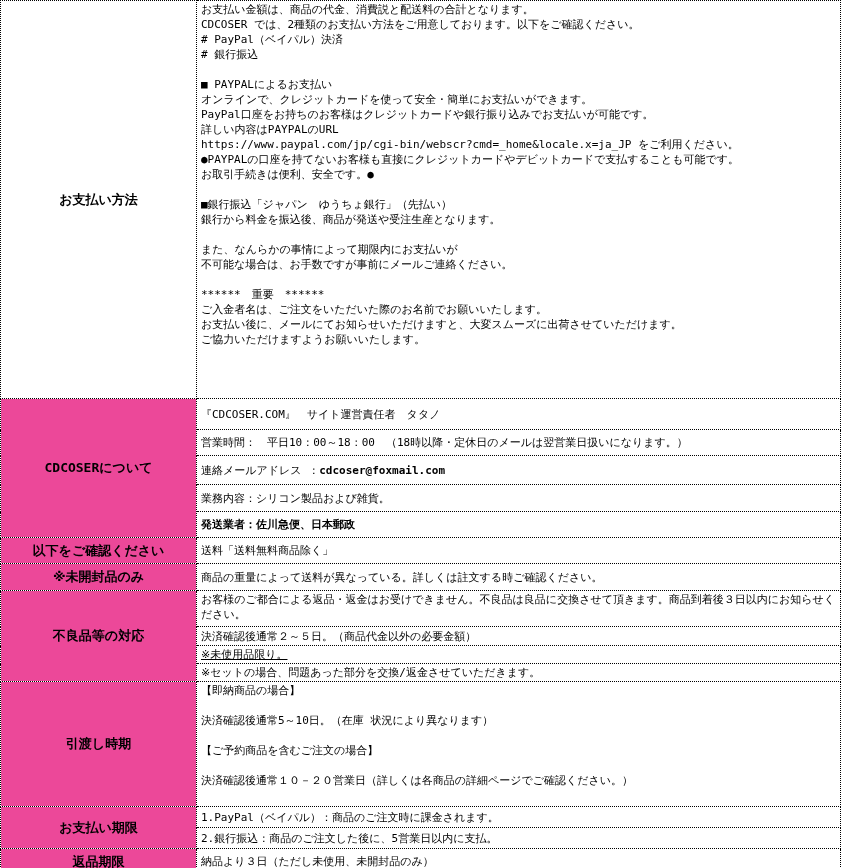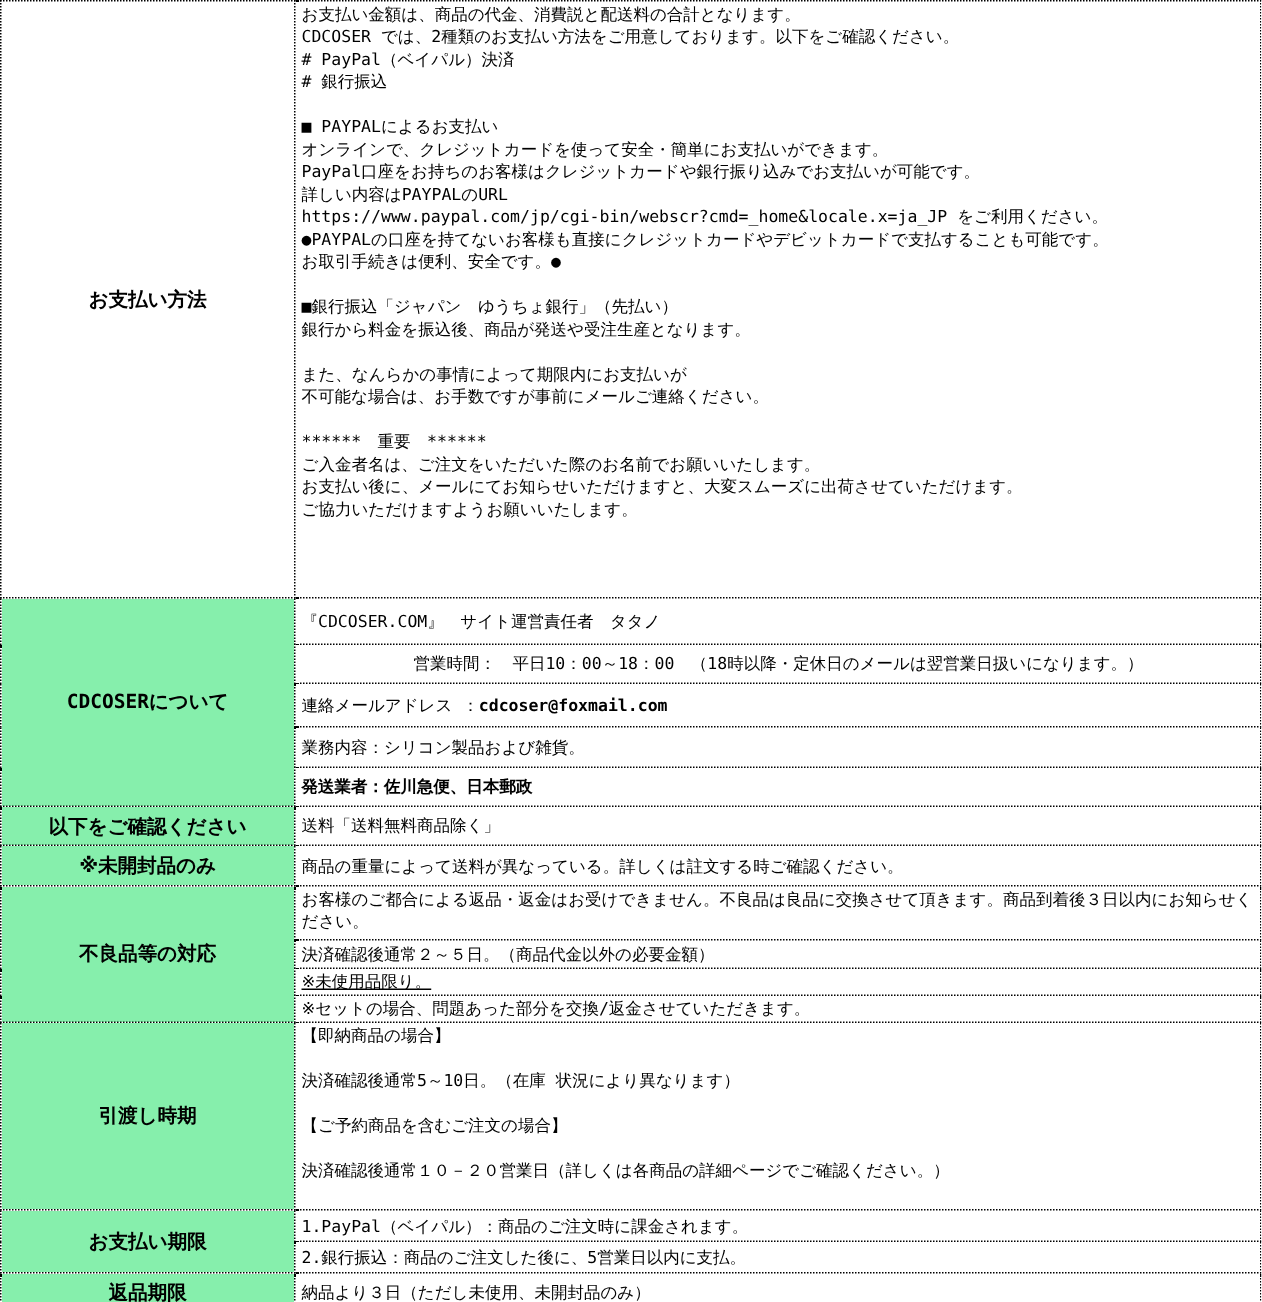--- a/index.html
+++ b/index.html
@@ -20,21 +20,21 @@
     border-collapse: collapse;
     table-layout: fixed;
   }
   table.info-table col.c-head { width: 196px; }
   th, td {
     border: 1px dotted #000000;
     font-size: 11px;
     overflow: hidden;
   }
   th.hdr {
-    background: #86efac;
+    background: #ec4899;
     font-weight: bold;
     font-size: 13px;
     text-align: center;
     vertical-align: middle;
     padding: 0 2px;
   }
   th.hdr.hdr-white { background: #ffffff; }
   td.cell {
     background: #ffffff;
     vertical-align: middle;
@@ -43,21 +43,21 @@
     overflow-wrap: anywhere;
   }
   td.cell.pre {
     white-space: pre-wrap;
     vertical-align: top;
   }
   td.cell.top { vertical-align: top; }
   
   .rh-1  { height: 395px; line-height: 16px; padding-top: 2px; }
   .rh-2a { height: 28px; }
-  .rh-2b { height: 23px; text-align: center; }
+  .rh-2b { height: 23px; }
   .rh-2c { height: 26px; margin-top: 36px; }
   .rh-2d { height: 24px; }
   .rh-2e { height: 23px; font-weight: bold; }
   .rh-3  { height: 23px; }
   .rh-4  { height: 24px; }
   .rh-5a { height: 33px; line-height: 16px; }
   .rh-5b { height: 16px; padding-top: 0; padding-bottom: 0; }
   .rh-5c { height: 15px; padding-top: 0; padding-bottom: 0; text-decoration: underline; }
   .rh-5d { height: 14px; padding-top: 0; padding-bottom: 0; }
   .rh-6  { height: 122px; line-height: 16.5px; padding-top: 2px; }

